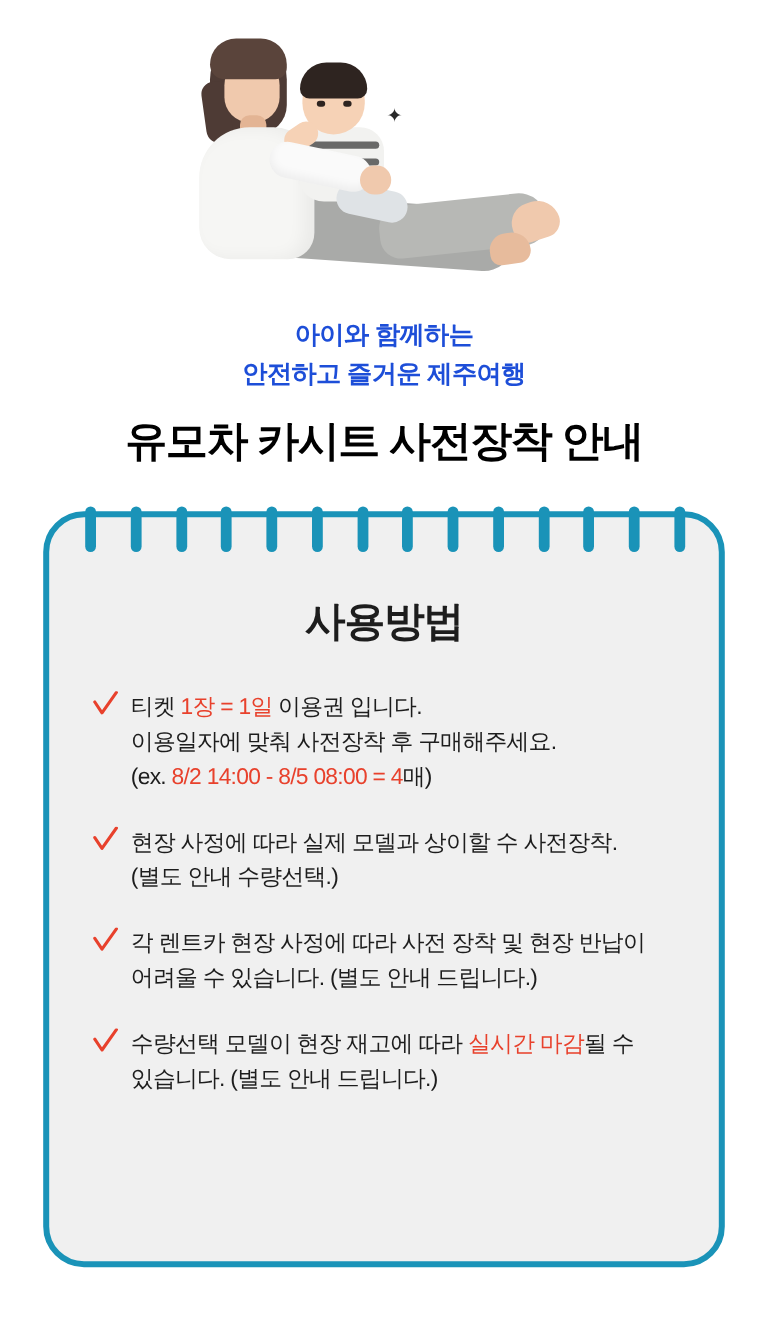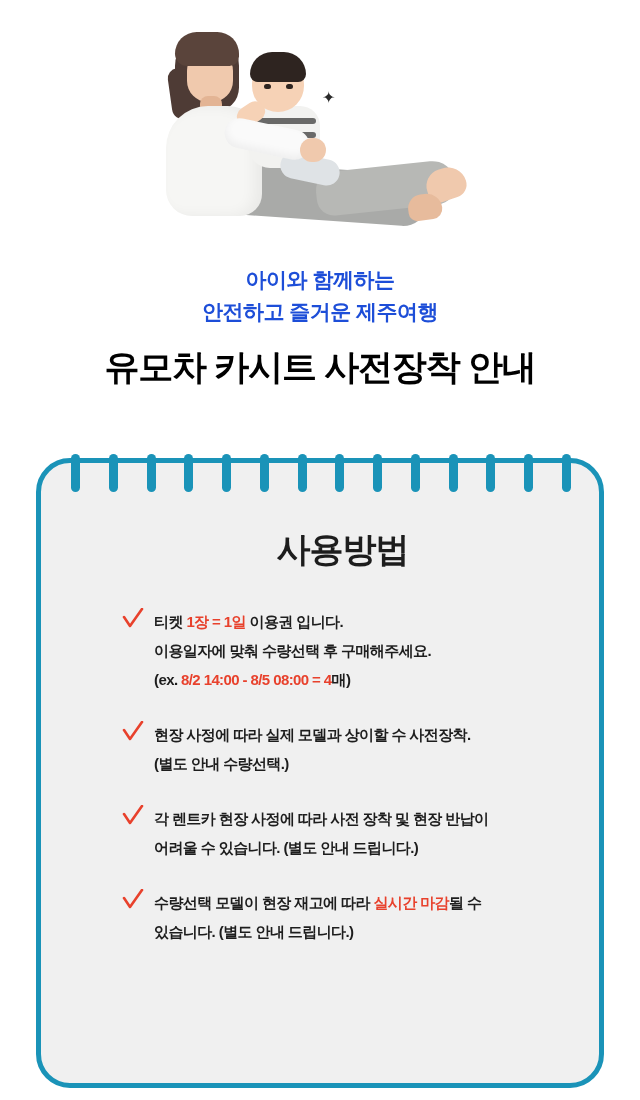--- a/index.html
+++ b/index.html
@@ -209,28 +209,27 @@
     font-size: 35px;
     font-weight: bold;
     letter-spacing: -1.2px;
     margin-top: 16px;
   }
 
   
   .card {
     position: absolute;
     left: 36px;
-    top: 458px;
+    top: 426px;
     width: 568px;
     height: 630px;
     background: #f0f0f0;
     border: 5px solid #1a93b8;
     border-radius: 34px;
     box-sizing: border-box;
-    padding-left: 45px;
   }
   .rings {
     position: absolute;
     left: 30px;
     top: -9px;
     width: 500px;
     height: 40px;
     display: flex;
     justify-content: space-between;
   }
@@ -261,22 +260,22 @@
   .check {
     position: absolute;
     left: 2px;
     top: 1px;
     width: 22px;
     height: 22px;
   }
   .check svg { display: block; }
   .line {
     color: #1d1d1d;
-    font-size: 15px;
-    font-weight: bold;
+    font-size: 19px;
+    font-weight: normal;
     line-height: 29px;
     letter-spacing: -0.6px;
   }
   .hl-red { color: #e8412c; }
 </style>
 </head>
 <body>
 
 <div class="hero">
   <div class="photo-wrap">
@@ -330,21 +329,21 @@
     </div>
   <div class="card-title">사용방법</div>
   <div class="items" id="items">
       <div class="item">
         <span class="check">
           <svg width="22" height="22" viewBox="0 0 22 22">
             <path d="M2 9 L8 18 L20 1" fill="none" stroke="#e8412c" stroke-width="2.6" stroke-linecap="round" stroke-linejoin="round"></path>
           </svg>
         </span>
         <div class="line"><span>티켓 </span><span class="hl-red">1장 = 1일</span><span> 이용권 입니다.</span></div>
-        <div class="line"><span>이용일자에 맞춰 수량선택 후 구매해주세요.</span></div>
+        <div class="line"><span>이용일자에 맞춰 사전장착 후 구매해주세요.</span></div>
         <div class="line"><span>(ex. </span><span class="hl-red">8/2 14:00 - 8/5 08:00 = 4</span><span>매)</span></div>
       </div>
       <div class="item">
         <span class="check">
           <svg width="22" height="22" viewBox="0 0 22 22">
             <path d="M2 9 L8 18 L20 1" fill="none" stroke="#e8412c" stroke-width="2.6" stroke-linecap="round" stroke-linejoin="round"></path>
           </svg>
         </span>
         <div class="line"><span>현장 사정에 따라 실제 모델과 상이할 수 사전장착.</span></div>
         <div class="line"><span>(별도 안내 수량선택.)</span></div>

